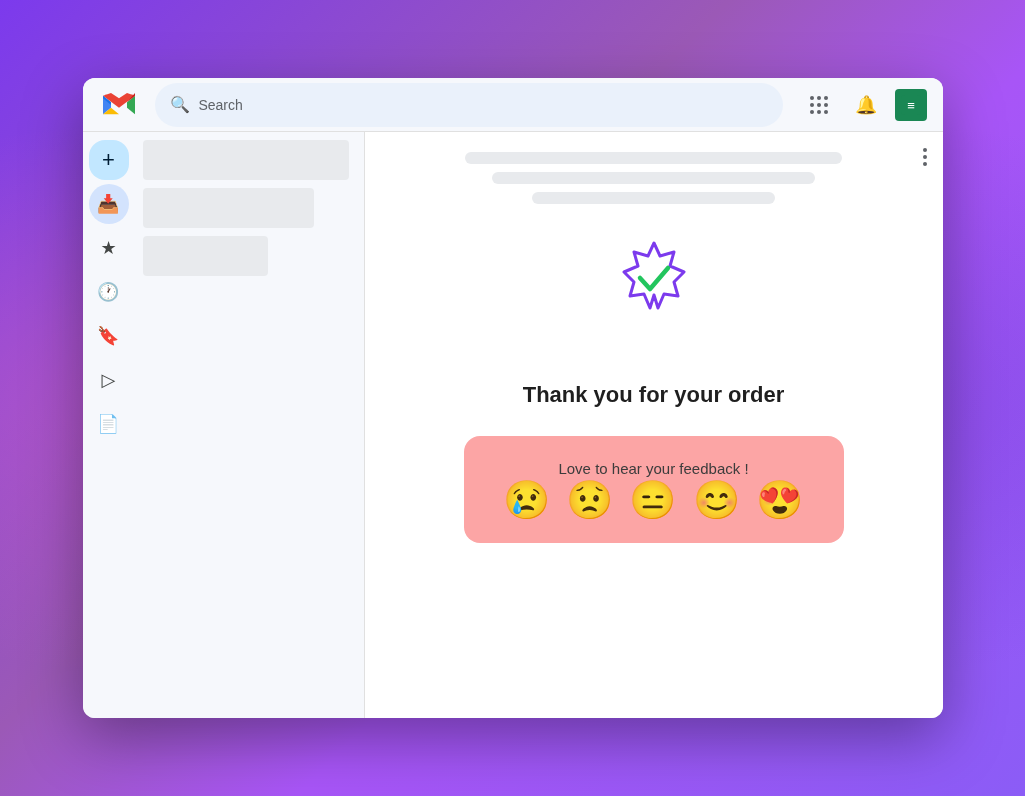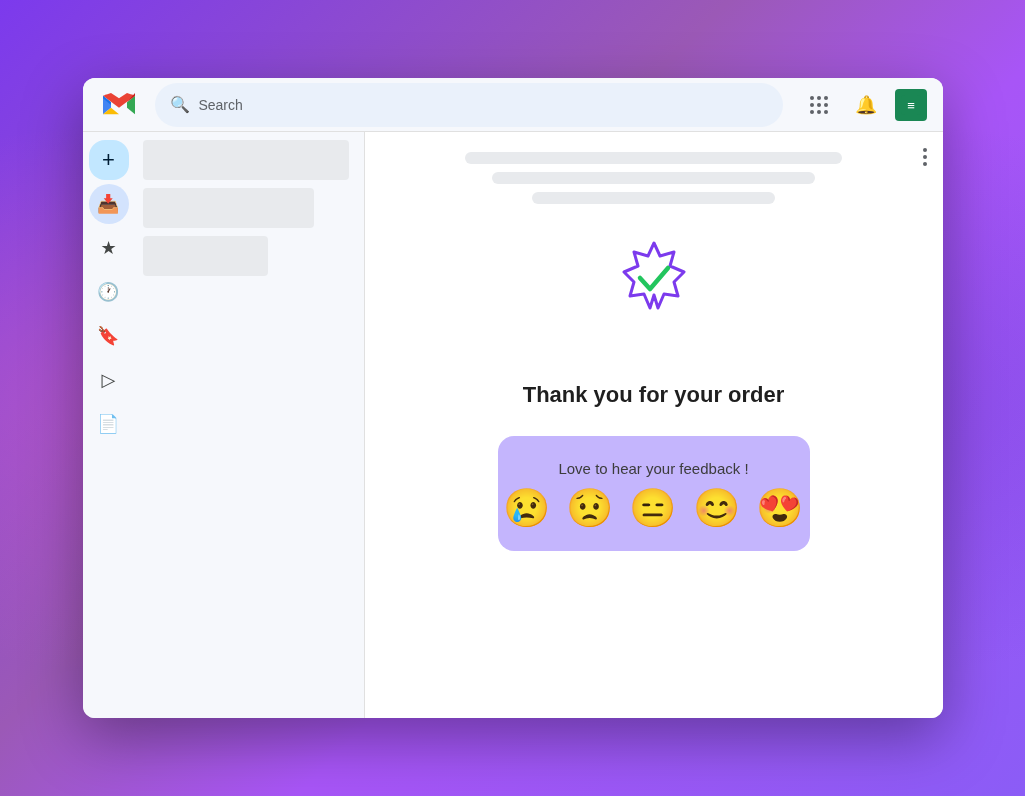--- a/index.html
+++ b/index.html
@@ -247,28 +247,28 @@
       font-size: 22px;
       font-weight: 700;
       color: #1f1f1f;
       text-align: center;
       margin-bottom: 28px;
       margin-top: 44px;
     }
 
     
     .feedback-box {
-      background: #c4b5fd;
+      background: #fca5a5;
       border-radius: 16px;
       padding: 24px 32px;
-      width: 312px;
+      width: 380px;
       display: flex;
       flex-direction: column;
       align-items: center;
-      gap: 12px;
+      gap: 4px;
     }
 
     .feedback-label {
       font-size: 15px;
       color: #3c3c3c;
       text-align: center;
     }
 
     .emoji-row {
       display: flex;

